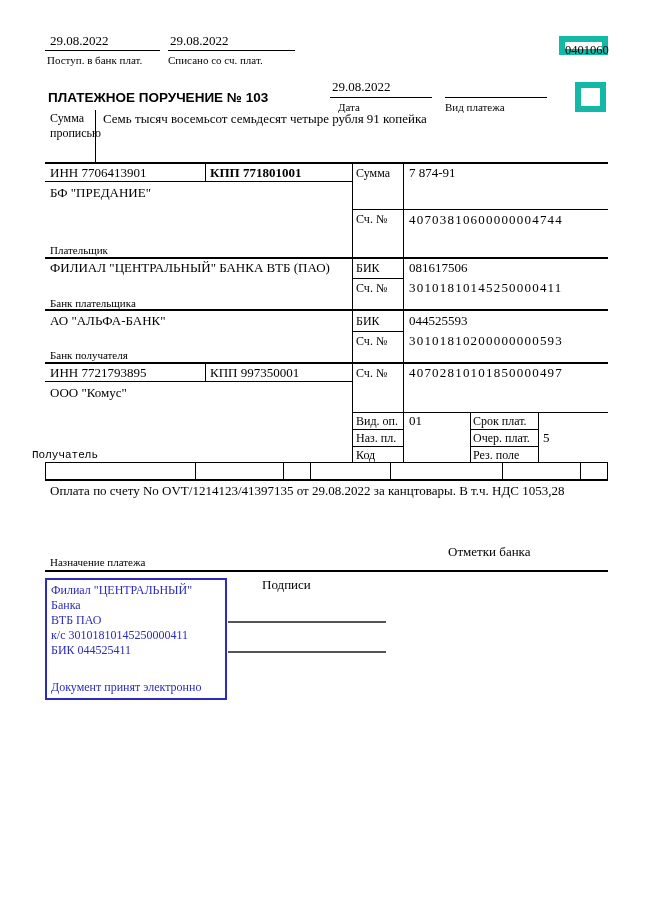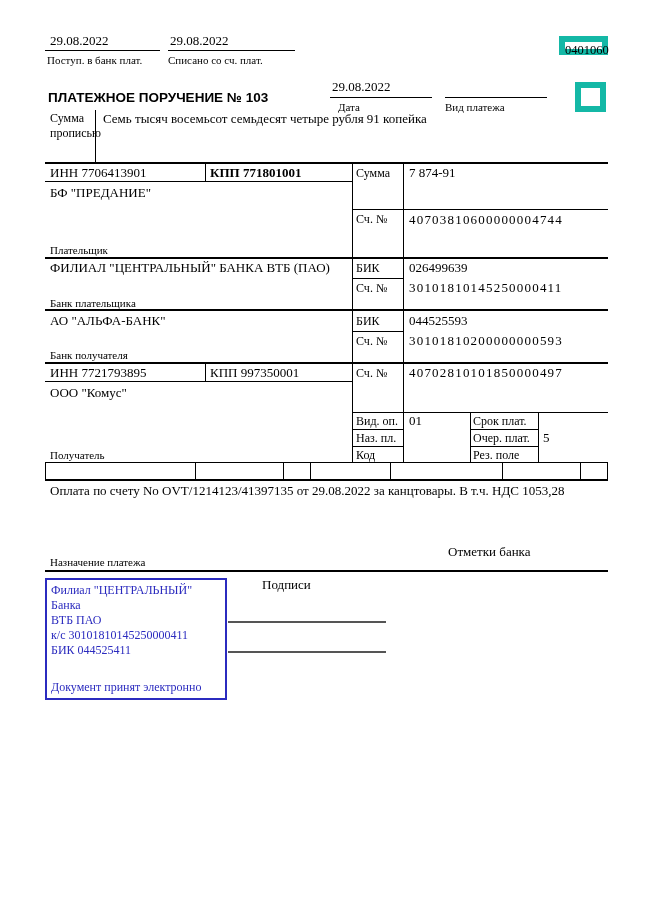--- a/index.html
+++ b/index.html
@@ -62,21 +62,21 @@
   <div class="t" style="left:409px;top:166px;text-align:right;">7 874-91</div>
   <div class="t" style="left:50px;top:186px;">БФ "ПРЕДАНИЕ"</div>
   <div class="hl" style="left:352px;top:209px;width:256px;"></div>
   <div class="t lbl" style="left:356px;top:213px;">Сч. №</div>
   <div class="t acct" style="left:409px;top:213px;">40703810600000004744</div>
   <div class="t sm" style="left:50px;top:244px;">Плательщик</div>
   <div class="hl thick" style="left:45px;top:257px;width:563px;"></div>
 
   <div class="t" style="left:50px;top:261px;">ФИЛИАЛ "ЦЕНТРАЛЬНЫЙ" БАНКА ВТБ (ПАО)</div>
   <div class="t lbl" style="left:356px;top:262px;">БИК</div>
-  <div class="t" style="left:409px;top:261px;">026499639</div>
+  <div class="t" style="left:409px;top:261px;">081617506</div>
   <div class="hl" style="left:352px;top:278px;width:52px;"></div>
   <div class="t lbl" style="left:356px;top:282px;">Сч. №</div>
   <div class="t acct" style="left:409px;top:281px;">30101810145250000411</div>
   <div class="t sm" style="left:50px;top:297px;">Банк плательщика</div>
   <div class="hl thick" style="left:45px;top:309px;width:563px;"></div>
 
   <div class="t" style="left:50px;top:314px;">АО "АЛЬФА-БАНК"</div>
   <div class="t lbl" style="left:356px;top:315px;">БИК</div>
   <div class="t" style="left:409px;top:314px;">044525593</div>
   <div class="hl" style="left:352px;top:331px;width:52px;"></div>
@@ -103,21 +103,21 @@
   <div class="t lbl" style="left:356px;top:432px;">Наз. пл.</div>
   <div class="t lbl" style="left:473px;top:432px;">Очер. плат.</div>
   <div class="t" style="left:543px;top:431px;">5</div>
   <div class="hl" style="left:352px;top:446px;width:52px;"></div>
   <div class="hl" style="left:470px;top:446px;width:68px;"></div>
   <div class="t lbl" style="left:356px;top:449px;">Код</div>
   <div class="t lbl" style="left:473px;top:449px;">Рез. поле</div>
   <div class="vl" style="left:470px;top:412px;height:51px;"></div>
   <div class="vl" style="left:538px;top:412px;height:51px;"></div>
 
-  <div class="t sm" style="left:50px;top:449px;">Получатель</div>
+  <div class="t sm" style="left:32px;top:449px;font-family:Liberation Mono, monospace;">Получатель</div>
   <div class="hl" style="left:45px;top:462px;width:563px;"></div>
 
   <div class="vl" style="left:352px;top:162px;height:301px;"></div>
   <div class="vl" style="left:403px;top:162px;height:301px;"></div>
 
   <div class="vl" style="left:45px;top:462px;height:18px;"></div>
   <div class="vl" style="left:195px;top:462px;height:18px;"></div>
   <div class="vl" style="left:283px;top:462px;height:18px;"></div>
   <div class="vl" style="left:310px;top:462px;height:18px;"></div>
   <div class="vl" style="left:390px;top:462px;height:18px;"></div>

